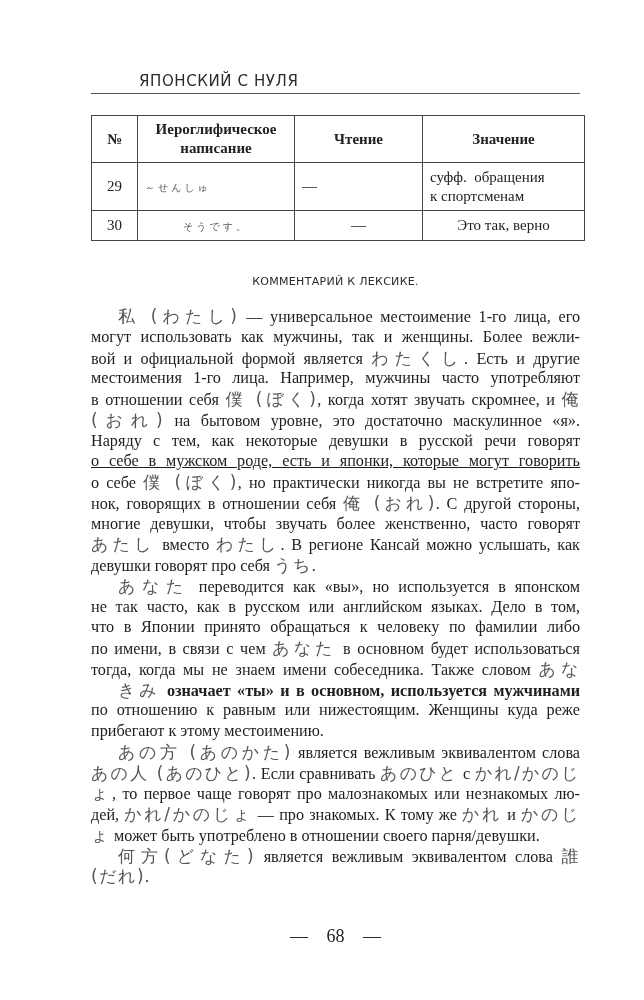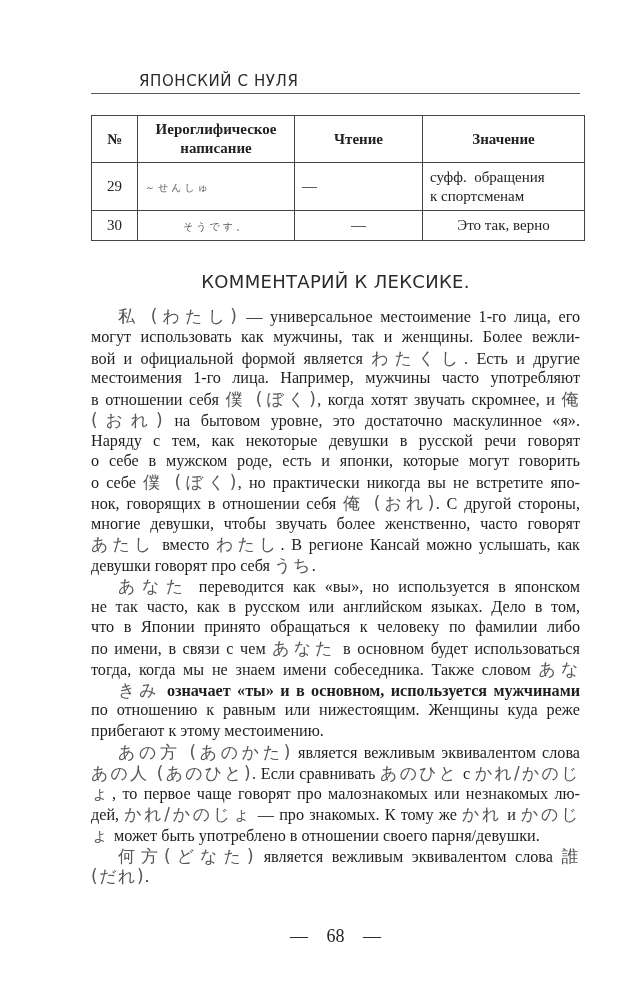--- a/index.html
+++ b/index.html
@@ -18,21 +18,21 @@
   table.vocab tr.r2 td { height: 29px; text-align: center; }
   .c-num { width: 31px; text-align: center; }
   .c-kana { width: 142px; }
   .c-read { width: 113px; }
   .c-mean { width: 147px; }
   td.c-num { text-align: center; }
   .jp { font-family: "DejaVu Sans", sans-serif; color: #555; font-weight: normal; }
   td .jp { font-size: 10px; letter-spacing: 3px; }
   .mean-cell { line-height: 19px; margin-left: 36px; }
   .section-title { position: absolute; left: 91px; top: 272px; width: 489px; text-align: center;
-                   font-family: "DejaVu Sans", sans-serif; font-size: 18px; color: #2a2a2a;
+                   font-family: "DejaVu Sans", sans-serif; font-size: 11px; color: #2a2a2a;
                    letter-spacing: 0.3px; line-height: 20px; }
   .body { position: absolute; left: 91px; top: 306px; width: 489px; }
   .line { display: block; height: 20.75px; line-height: 20.75px; font-size: 16.2px;
           text-align: justify; text-align-last: justify; white-space: nowrap; overflow: visible; }
   .line.last { text-align-last: left; }
   .line.ind { padding-left: 27px; }
   .line .jp { font-size: 17px; letter-spacing: 1.5px; }
   .page-num { position: absolute; left: 91px; top: 926px; width: 489px; text-align: center;
               font-size: 18px; color: #222; }
   .page-num span { display: inline-block; }
@@ -78,21 +78,21 @@
 <div class="section-title">КОММЕНТАРИЙ К ЛЕКСИКЕ.</div>
 
 <div class="body" id="body">
     <span class="line ind"><span class="jp">私 (わたし)</span><span style="white-space: pre;"> — универсальное местоимение 1-го лица, его</span></span>
     <span class="line"><span style="white-space: pre;">могут использовать как мужчины, так и женщины. Более вежли-</span></span>
     <span class="line"><span style="white-space: pre;">вой и официальной формой является </span><span class="jp">わたくし</span><span style="white-space: pre;">. Есть и другие</span></span>
     <span class="line"><span style="white-space: pre;">местоимения 1-го лица. Например, мужчины часто употребляют</span></span>
     <span class="line"><span style="white-space: pre;">в отношении себя </span><span class="jp">僕 (ぼく)</span><span style="white-space: pre;">, когда хотят звучать скромнее, и </span><span class="jp">俺</span></span>
     <span class="line"><span class="jp">(おれ)</span><span style="white-space: pre;"> на бытовом уровне, это достаточно маскулинное «я».</span></span>
     <span class="line"><span style="white-space: pre;">Наряду с тем, как некоторые девушки в русской речи говорят</span></span>
-    <span class="line"><span style="white-space: pre;">о себе в мужском роде, есть и японки, которые могут говорить</span></span>
+    <span class="line"><span style="white-space: pre; text-decoration: underline;">о себе в мужском роде, есть и японки, которые могут говорить</span></span>
     <span class="line"><span style="white-space: pre;">о себе </span><span class="jp">僕 (ぼく)</span><span style="white-space: pre;">, но практически никогда вы не встретите япо-</span></span>
     <span class="line"><span style="white-space: pre;">нок, говорящих в отношении себя </span><span class="jp">俺 (おれ)</span><span style="white-space: pre;">. С другой стороны,</span></span>
     <span class="line"><span style="white-space: pre;">многие девушки, чтобы звучать более женственно, часто говорят</span></span>
     <span class="line"><span class="jp">あたし</span><span style="white-space: pre;"> вместо </span><span class="jp">わたし</span><span style="white-space: pre;">. В регионе Кансай можно услышать, как</span></span>
     <span class="line last"><span style="white-space: pre;">девушки говорят про себя </span><span class="jp">うち</span><span style="white-space: pre;">.</span></span>
     <span class="line ind"><span class="jp">あなた</span><span style="white-space: pre;"> переводится как «вы», но используется в японском</span></span>
     <span class="line"><span style="white-space: pre;">не так часто, как в русском или английском языках. Дело в том,</span></span>
     <span class="line"><span style="white-space: pre;">что в Японии принято обращаться к человеку по фамилии либо</span></span>
     <span class="line"><span style="white-space: pre;">по имени, в связи с чем </span><span class="jp">あなた</span><span style="white-space: pre;"> в основном будет использоваться</span></span>
     <span class="line"><span style="white-space: pre;">тогда, когда мы не знаем имени собеседника. Также словом </span><span class="jp">あな</span></span>

